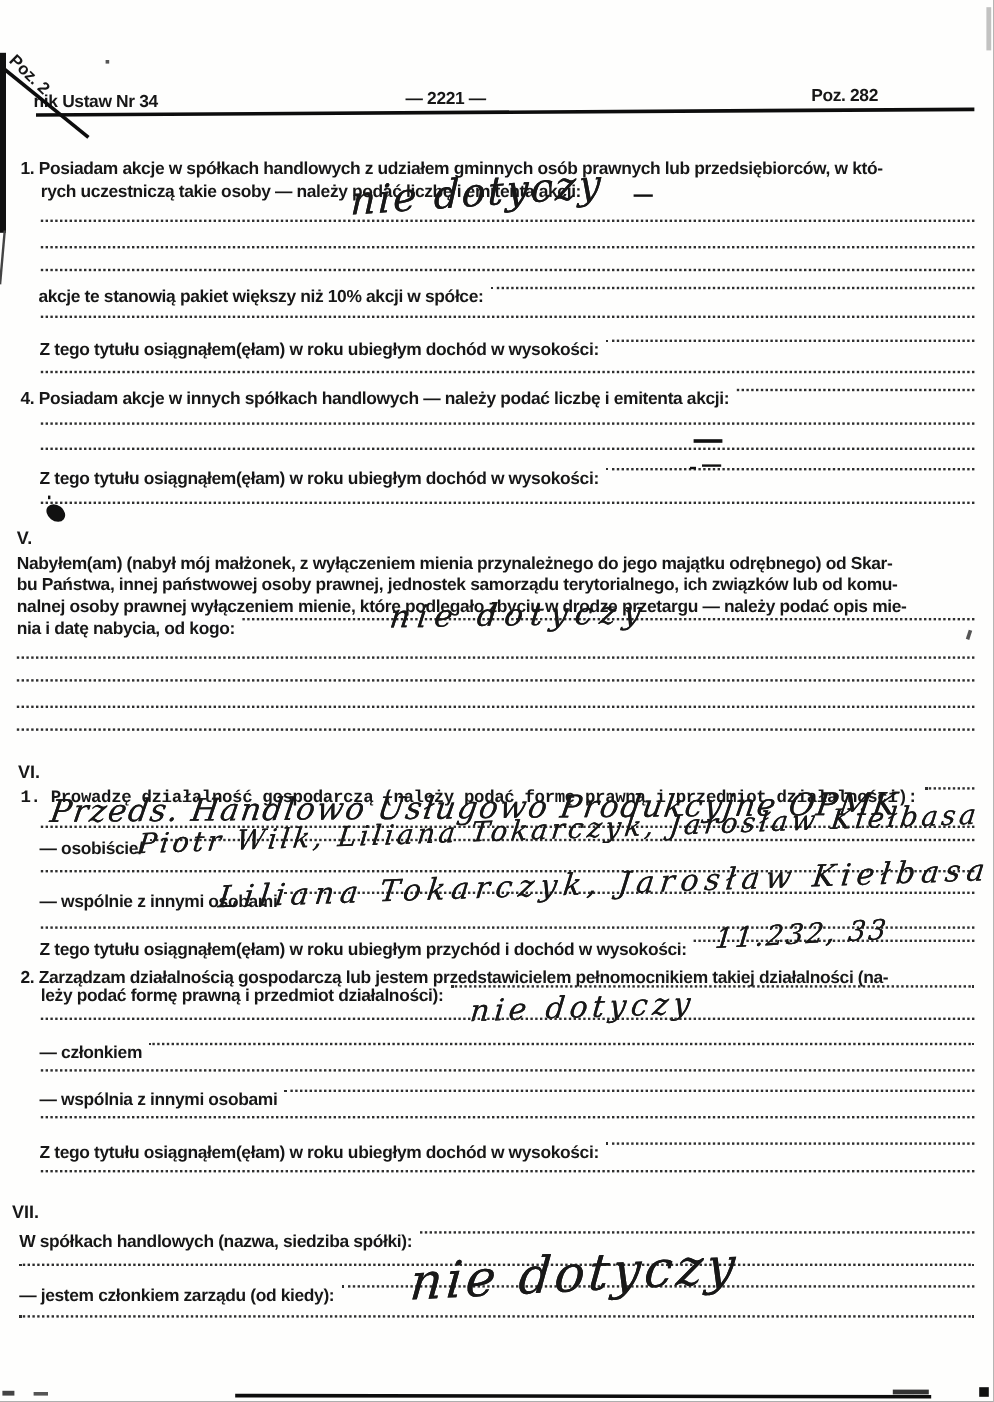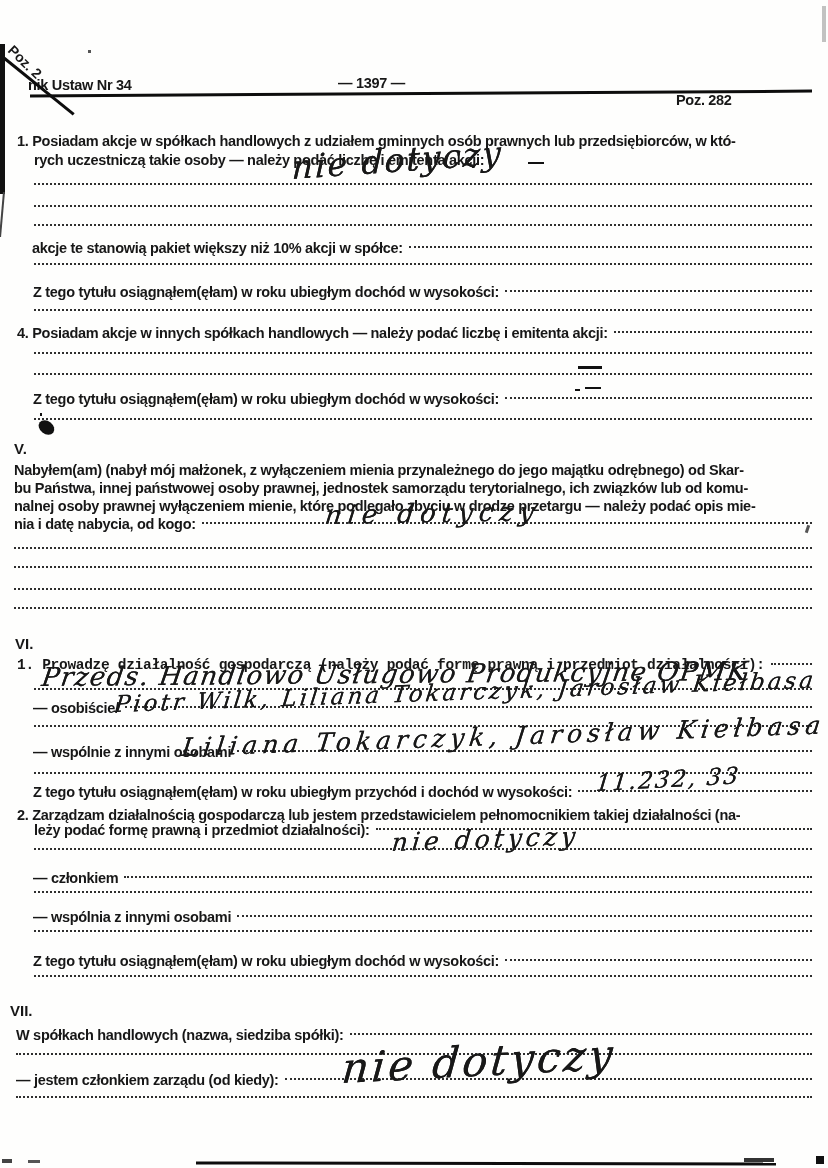--- a/index.html
+++ b/index.html
@@ -4,40 +4,40 @@
 <style>
   html,body{margin:0;padding:0;background:#777;}
   .page{
     position:relative;width:828px;height:1168px;margin:0 auto;
     background:#fefefd;overflow:hidden;
     font-family:"Liberation Sans",sans-serif;color:#171717;
   }
   .print{font-weight:700;font-size:14.5px;letter-spacing:-0.3px;line-height:1.25;}
   .head{font-weight:700;font-size:15px;letter-spacing:0;}
   .abs{position:absolute;}
-  .row{position:absolute;display:flex;align-items:center;right:16px;}
+  .row{position:absolute;display:flex;align-items:flex-start;right:16px;}
   .lbl{white-space:nowrap;}
   .dots{flex:1 1 auto;height:0;border-bottom:2px dotted #2e2e2e;margin:0 0 2px 6px;}
   .dotline{position:absolute;right:16px;height:0;border-bottom:2px dotted #2e2e2e;}
   .hw{
     position:absolute;font-family:"DejaVu Serif",serif;font-style:italic;
     font-weight:400;color:#181818;white-space:nowrap;transform-origin:left center;
     text-shadow:0 0 0.5px #222;
   }
   .mark{position:absolute;background:#111;}
   .rule{position:absolute;background:#0d0d0d;}
 </style>
 </head>
 <body>
 
 <div class="page">
 
   <div class="abs print" style="left:28px;top:76px;">nik Ustaw Nr 34</div>
-  <div class="abs print" style="left:338px;top:74px;">— 1397 —</div>
-  <div class="abs print" style="left:676px;top:71px;margin-top:20px;">Poz. 282</div>
+  <div class="abs print" style="left:338px;top:74px;">— 2221 —</div>
+  <div class="abs print" style="left:676px;top:71px;">Poz. 282</div>
   <div class="rule" style="left:30px;right:16px;top:92px;height:3px;transform:rotate(-0.35deg);"></div>
 
   <div class="rule" style="left:-4px;top:50px;width:100px;height:3px;transform:rotate(39deg);transform-origin:left center;"></div>
   <div class="abs head" style="left:16px;top:42px;transform:rotate(44deg);transform-origin:left top;font-size:14px;">Poz. 2</div>
   <div class="mark" style="left:0;top:44px;width:5px;height:150px;"></div>
   <div class="mark" style="left:1px;top:192px;width:2px;height:45px;transform:rotate(5deg);background:#444;"></div>
   <div class="mark" style="left:822px;top:6px;width:4px;height:36px;background:#999;opacity:.6;"></div>
   <div class="mark" style="left:88px;top:50px;width:3px;height:3px;background:#555;"></div>
 
   <div class="abs print" style="left:17px;top:132px;">1. Posiadam akcje w spółkach handlowych z udziałem gminnych osób prawnych lub przedsiębiorców, w któ-</div>

